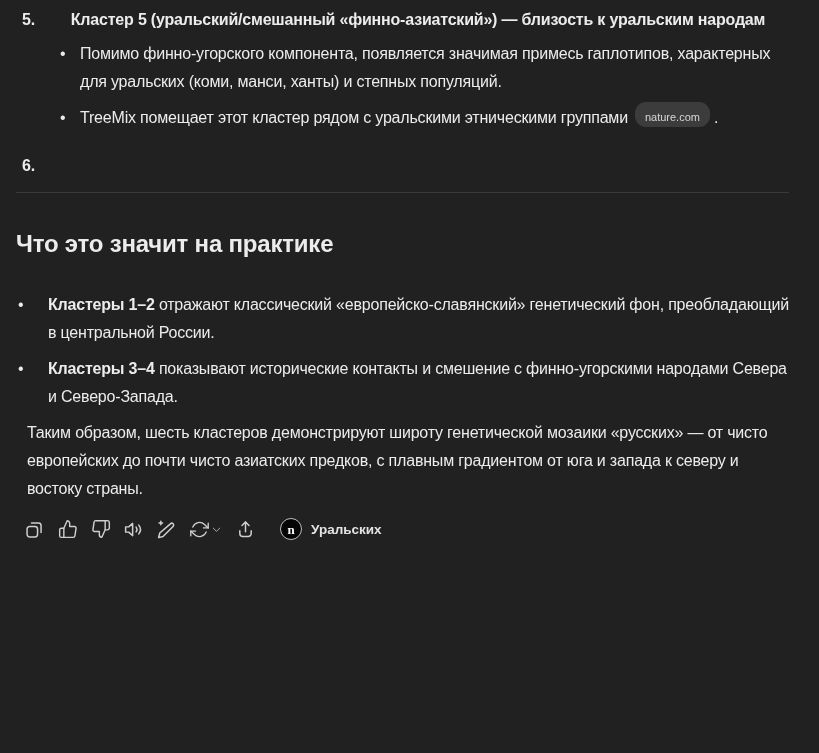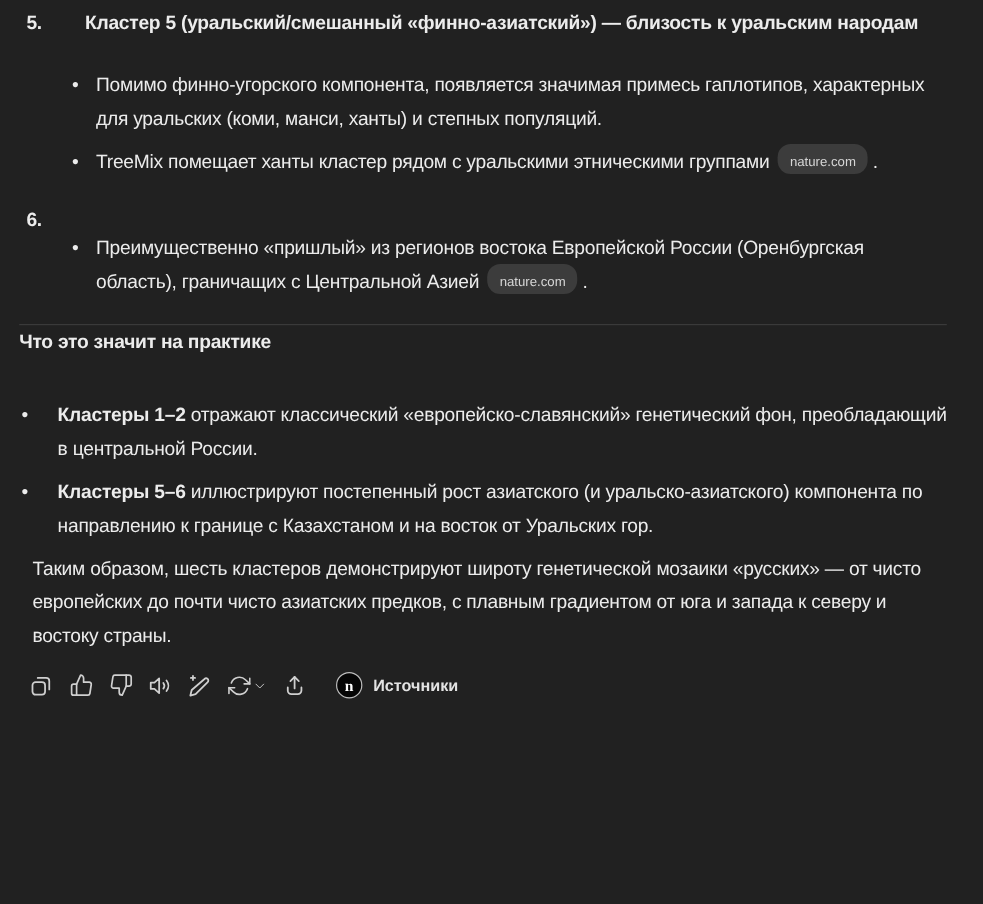--- a/index.html
+++ b/index.html
@@ -13,21 +13,21 @@
     letter-spacing:-0.2px;
     overflow:hidden;
   }
   .content { padding:6px 30px 0 16px; }
 
   
   .oli { display:flex; margin-bottom:12px; }
   .oli-num { flex:none; width:25px; margin-left:6px; font-weight:700; }
   .oli-body { flex:1; min-width:0; }
   .oli-title { font-weight:700;text-align:center; }
-  .sub-ul { list-style:none; margin-top:24px; }
+  .sub-ul { list-style:none; margin-top:6px; }
   .sub-li { position:relative; padding-left:33px; margin-bottom:8px; }
   .sub-li::before { content:"•"; position:absolute; left:13px; top:0; }
 
   
   .pill {
     display:inline-block;
     background:#3c3c3c;
     color:#d6d6d6;
     font-size:11px;
     line-height:1;
@@ -37,22 +37,22 @@
     margin:0 4px 0 7px;
     position:relative; top:-2px;
     cursor:pointer;
     white-space:nowrap;
     text-align:right;
   }
 
   .divider { border:none; border-top:1px solid #3a3a3a; margin-top:10px; }
 
   .section-heading {
-    font-size:16px; line-height:30px; font-weight:700;
-    letter-spacing:-0.2px;
+    font-size:24px; line-height:30px; font-weight:700;
+    margin-top:36px; letter-spacing:-0.2px;
   }
 
   .top-ul { list-style:none; margin-top:32px; }
   .top-li { position:relative; padding-left:32px; margin-bottom:8px; }
   .top-li::before { content:"•"; position:absolute; left:2px; top:0; }
   .top-li strong { font-weight:700; }
 
   .closing { margin-top:8px;margin-left:11px; }
 
   
@@ -87,47 +87,44 @@
 
   <div class="oli">
     <span class="oli-num">5.</span>
     <div class="oli-body">
       <div class="oli-title">Кластер 5 (уральский/смешанный «финно-азиатский») — близость к уральским народам</div>
       <ul class="sub-ul">
         <li class="sub-li">
           <span>Помимо финно-угорского компонента, появляется значимая примесь гаплотипов, характерных для уральских (коми, манси, ханты) и степных популяций.</span>
         </li>
         <li class="sub-li">
-          <span>TreeMix помещает ханты кластер рядом с уральскими этническими группами</span><span class="pill">nature.com</span><span>.</span>
+          <span>TreeMix помещает этот кластер рядом с уральскими этническими группами</span><span class="pill">nature.com</span><span>.</span>
         </li>
       </ul>
     </div>
   </div>
 
   <div class="oli">
     <span class="oli-num">6.</span>
     <div class="oli-body">
       <ul class="sub-ul">
-        <li class="sub-li">
-          <span>Преимущественно «пришлый» из регионов востока Европейской России (Оренбургская область), граничащих с Центральной Азией</span><span class="pill">nature.com</span><span>.</span>
-        </li>
       </ul>
     </div>
   </div>
 
   <hr class="divider">
 
   <h2 class="section-heading">Что это значит на практике</h2>
 
   <ul class="top-ul">
     <li class="top-li">
       <strong>Кластеры 1–2</strong><span> отражают классический «европейско-славянский» генетический фон, преобладающий в центральной России.</span>
     </li>
     <li class="top-li">
-      <strong>Кластеры 5–6</strong><span> иллюстрируют постепенный рост азиатского (и уральско-азиатского) компонента по направлению к границе с Казахстаном и на восток от Уральских гор.</span>
+      <strong>Кластеры 3–4</strong><span> показывают исторические контакты и смешение с финно-угорскими народами Севера и Северо-Запада.</span>
     </li>
   </ul>
 
   <p class="closing">Таким образом, шесть кластеров демонстрируют широту генетической мозаики «русских» — от чисто европейских до почти чисто азиатских предков, с плавным градиентом от юга и запада к северу и востоку страны.</p>
 
   <div class="toolbar">
 
     <button class="tbtn" title="">
       <svg width="21" height="21" viewBox="0 0 24 24">
         <rect x="3.5" y="8.5" width="12" height="12" rx="3"></rect>
@@ -178,17 +175,17 @@
     <button class="tbtn">
       <svg width="21" height="21" viewBox="0 0 24 24">
         <path d="M5.5 13.5v3A3.5 3.5 0 0 0 9 20h6a3.5 3.5 0 0 0 3.5-3.5v-3"></path>
         <path d="M12 14.5V3.5"></path>
         <polyline points="8 7.5 12 3.5 16 7.5"></polyline>
       </svg>
     </button>
 
     <button class="sources-btn">
       <span class="n-badge">n</span>
-      <span>Источники</span>
+      <span>Уральских</span>
     </button>
 
   </div>
 </div>
 
 </body></html>

